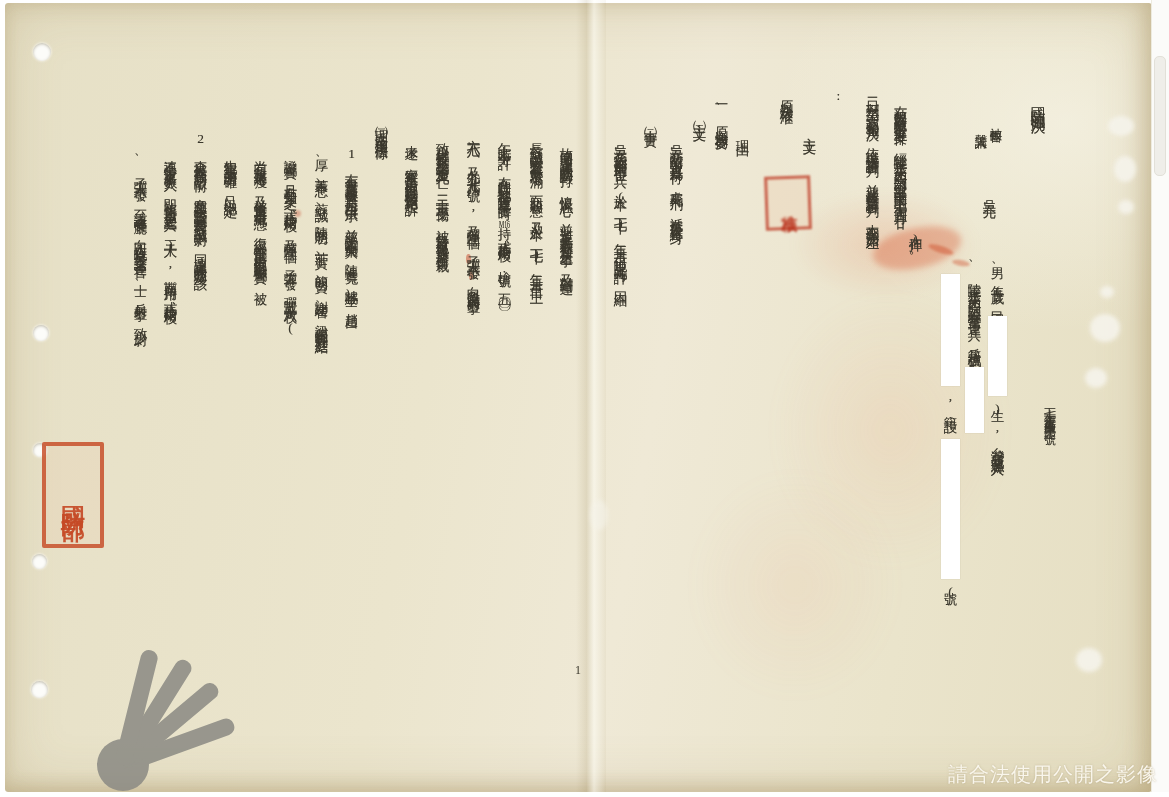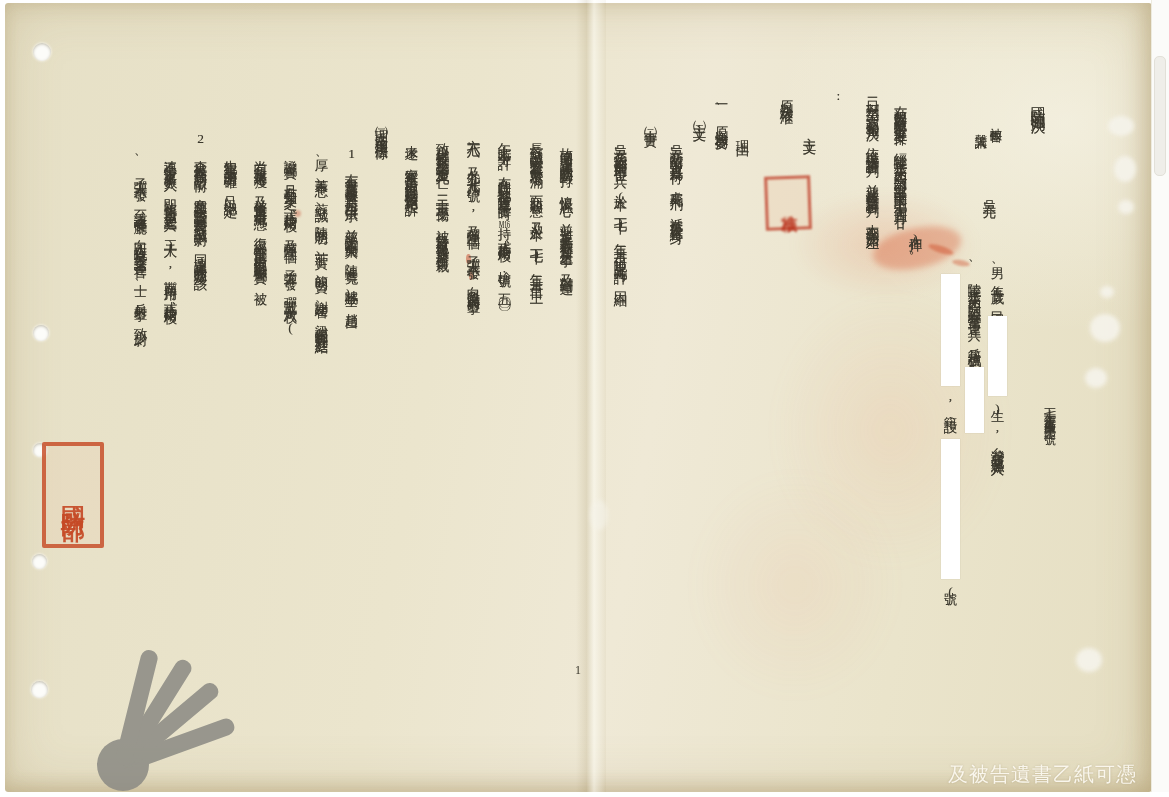--- a/index.html
+++ b/index.html
@@ -153,15 +153,15 @@
         </g>
       <g transform="rotate(-76 38 185)">
           <rect x="38" y="176" width="118" height="17" rx="8"></rect>
         </g>
     </g>
   </svg>
 
   <div class="right-strip"></div>
   <div class="strip-mark"></div>
   <div class="bottom-strip"></div>
-  <div class="wm">及被告遺書乙紙可憑</div>
+  <div class="wm">請合法使用公開之影像</div>
 
 </div>
 
 </body></html>

